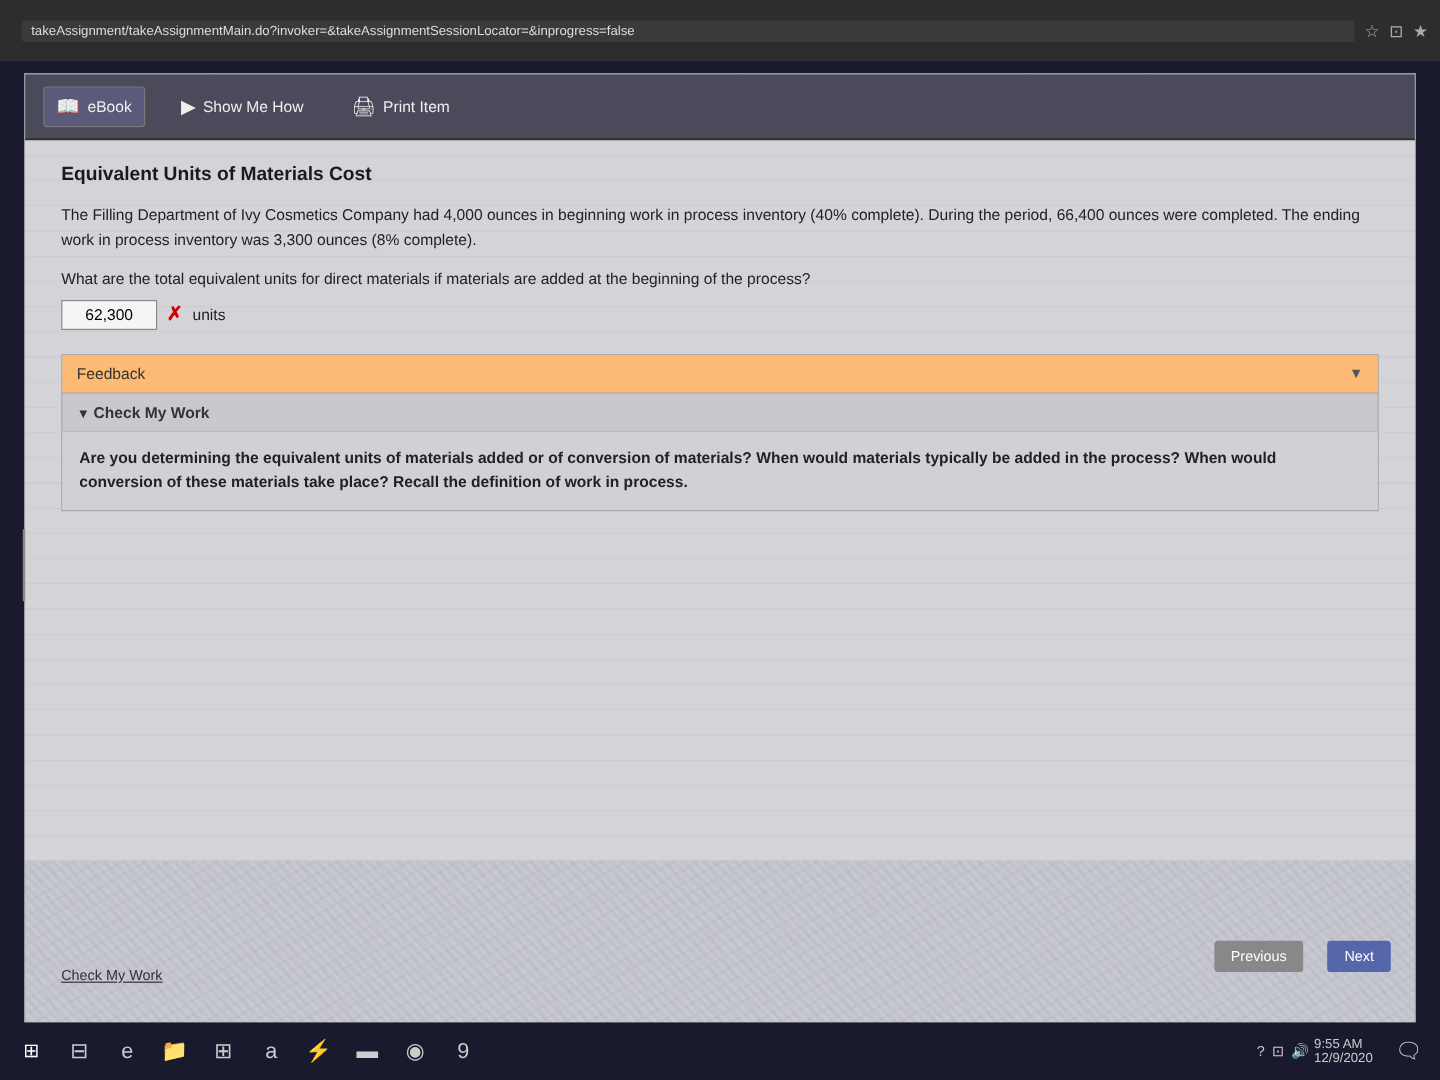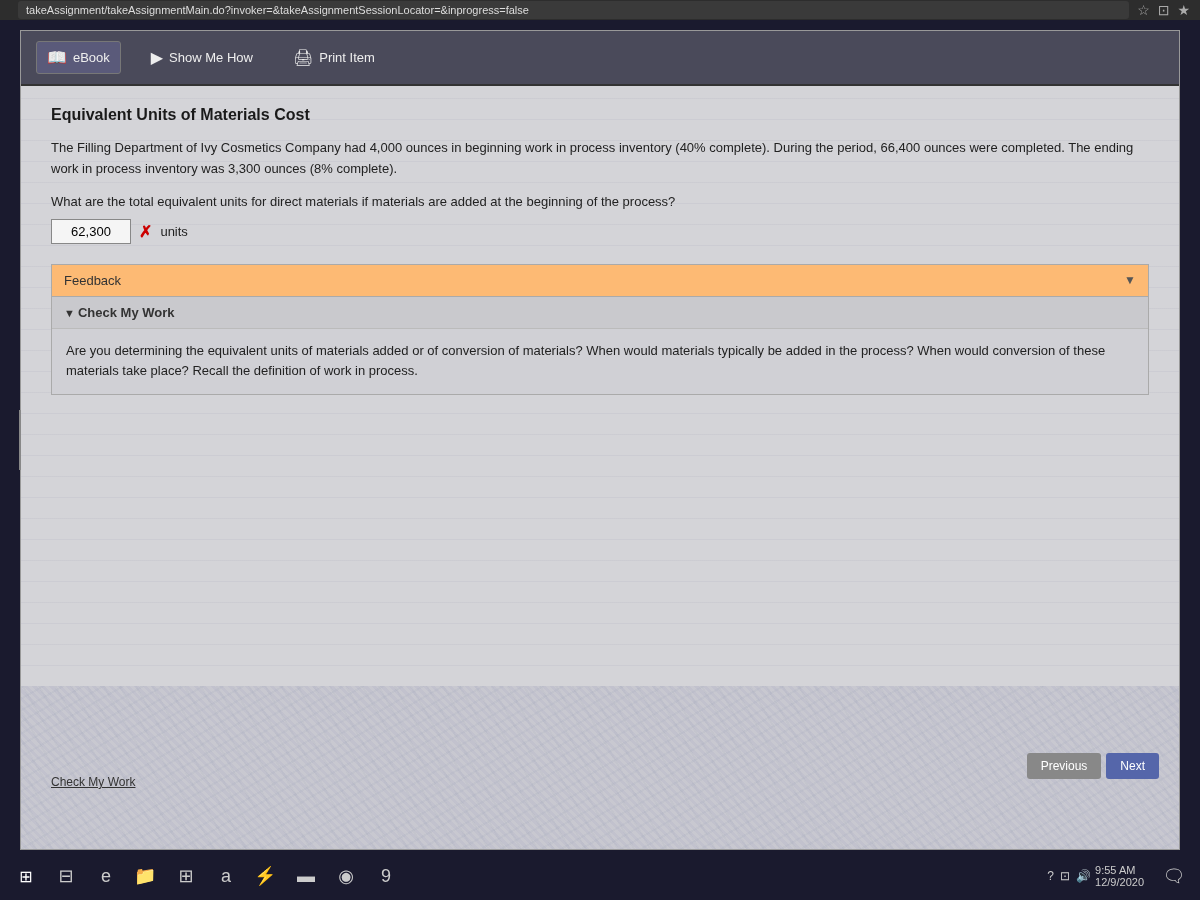--- a/index.html
+++ b/index.html
@@ -9,21 +9,21 @@
       height: 900px;
       background: #1a1a2e;
       font-family: Arial, sans-serif;
       overflow: hidden;
       position: relative;
     }
 
     
     .browser-bar {
       background: #2d2d2d;
-      height: 20px;
+      height: 51px;
       display: flex;
       align-items: center;
       padding: 0 10px;
       color: #ccc;
       font-size: 11px;
     }
 
     .url-bar {
       background: #3a3a3a;
       border-radius: 3px;
@@ -193,20 +193,21 @@
       content: "▼ ";
       font-size: 11px;
     }
 
     .feedback-content {
       padding: 12px 14px;
       font-size: 13px;
       color: #222;
       line-height: 1.6;
       background: #d0d0d5;
+      font-weight: bold;
     }
 
     
     .left-nav {
       position: absolute;
       left: -2px;
       top: 50%;
       transform: translateY(-50%);
       width: 32px;
       height: 60px;
@@ -288,21 +289,21 @@
       text-decoration: underline;
       cursor: pointer;
     }
 
     
     .page-nav {
       position: absolute;
       bottom: 70px;
       right: 20px;
       display: flex;
-      gap: 5px;
+      gap: 20px;
     }
 
     .page-nav-btn {
       background: #888;
       color: #fff;
       padding: 6px 14px;
       font-size: 12px;
       border: none;
       border-radius: 3px;
       cursor: pointer;

